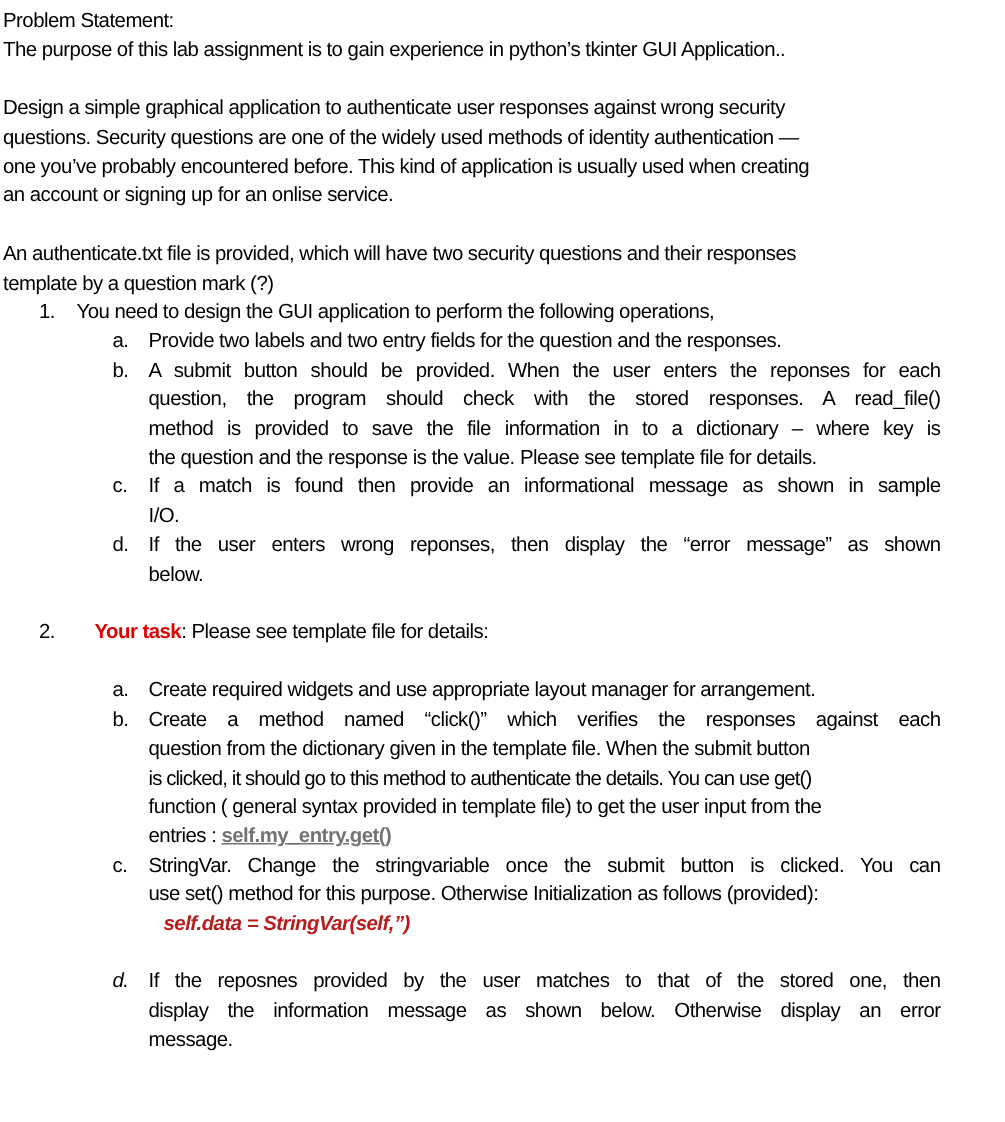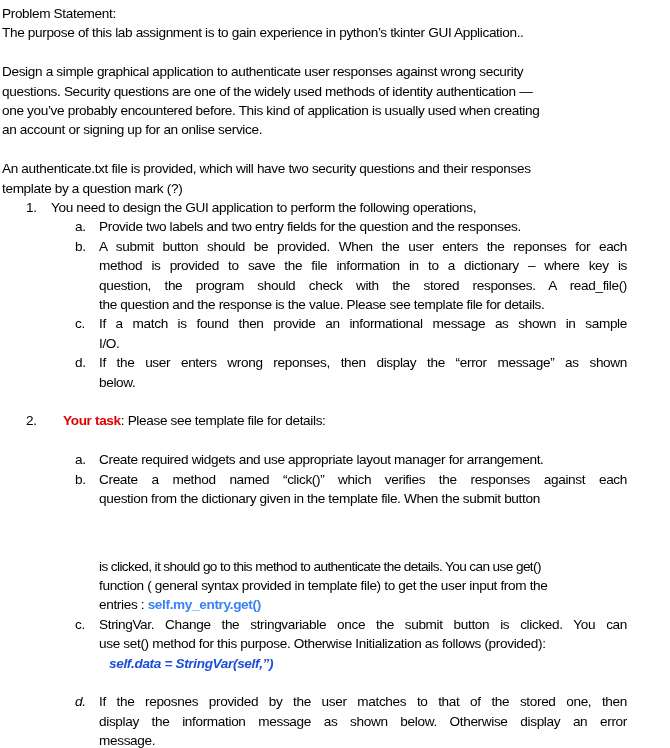--- a/index.html
+++ b/index.html
@@ -9,22 +9,22 @@
     color: #000000;
   }
   .doc { position: absolute; left: 2px; top: 4px; width: 664px; }
   .line {
     font-size: 13.6px; line-height: 19.4px; white-space: nowrap;
     letter-spacing: -0.35px;
   }
   .blank { height: 19.4px; }
   .bold { font-weight: normal; }
   .red { color: #e00000; font-weight: bold; margin-left: 12px; }
-  .blue { color: #3b82f6; font-weight: bold; }
-  .blue-i { color: #1d4ed8; font-weight: bold; font-style: italic; }
+  .blue { color: #737373; font-weight: bold; text-decoration: underline; }
+  .blue-i { color: #b91c1c; font-weight: bold; font-style: italic; }
   .item { position: relative; }
   .num1 { position: absolute; left: 24px; }
   .lvl1 { padding-left: 49px; }
   .lett { position: absolute; left: 73px; }
   .lvl2 { padding-left: 97px; width: 528px; }
   .just { text-align: justify; text-align-last: justify; white-space: normal; }
   .code-indent { padding-left: 107px; }
 </style>
 </head>
 <body>
@@ -51,22 +51,22 @@
 
   <div class="line item lvl2">
     <span class="lett">a.</span>
     <span>Provide two labels and two entry fields for the question and the responses.</span>
   </div>
 
   <div class="line item lvl2 just">
     <span class="lett">b.</span>
     <span>A submit button should be provided. When the user enters the reponses for each</span>
   </div>
+  <div class="line lvl2 just">question, the program should check with the stored responses. A read_file()</div>
   <div class="line lvl2 just">method is provided to save the file information in to a dictionary – where key is</div>
-  <div class="line lvl2 just">question, the program should check with the stored responses. A read_file()</div>
   <div class="line lvl2">the question and the response is the value. Please see template file for details.</div>
 
   <div class="line item lvl2 just">
     <span class="lett">c.</span>
     <span>If a match is found then provide an informational message as shown in sample</span>
   </div>
   <div class="line lvl2">I/O.</div>
 
   <div class="line item lvl2 just">
     <span class="lett">d.</span>
@@ -84,21 +84,21 @@
   <div class="line item lvl2">
     <span class="lett">a.</span>
     <span>Create required widgets and use appropriate layout manager for arrangement.</span>
   </div>
 
   <div class="line item lvl2 just">
     <span class="lett">b.</span>
     <span>Create a method named “click()” which verifies the responses against each</span>
   </div>
   <div class="line lvl2">question from the dictionary given in the template file. When the submit button</div>
-  <div class="line lvl2" style="letter-spacing:-0.6px;margin-top:48px;"><span>is clicked, it should go to this method to authenticate the details. You can use </span><span class="bold">get()</span></div>
+  <div class="line lvl2" style="letter-spacing:-0.6px;"><span>is clicked, it should go to this method to authenticate the details. You can use </span><span class="bold">get()</span></div>
   <div class="line lvl2">function ( general syntax provided in template file) to get the user input from the</div>
   <div class="line lvl2"><span>entries : </span><span class="blue">self.my_entry.get()</span></div>
 
   <div class="line item lvl2 just">
     <span class="lett">c.</span>
   </div>
   <div class="line lvl2 just">StringVar. Change the stringvariable once the submit button is clicked. You can</div>
   <div class="line lvl2"><span>use </span><span class="bold">set()</span><span> method for this purpose. Otherwise Initialization as follows (provided):</span></div>
   <div class="line lvl2 code-indent" style="padding-left:107px;"><span class="blue-i">self.data = StringVar(self,”)</span></div>
   <div class="blank"></div>

